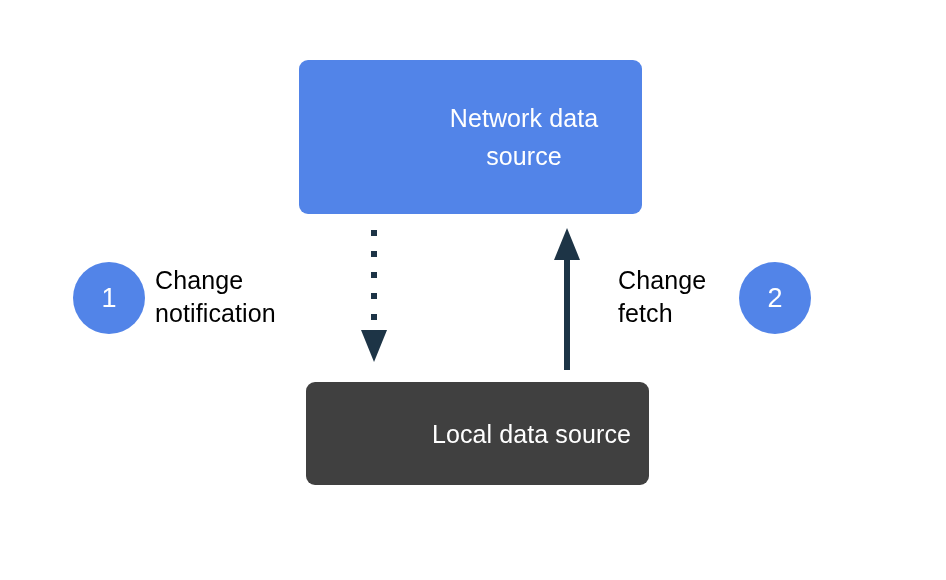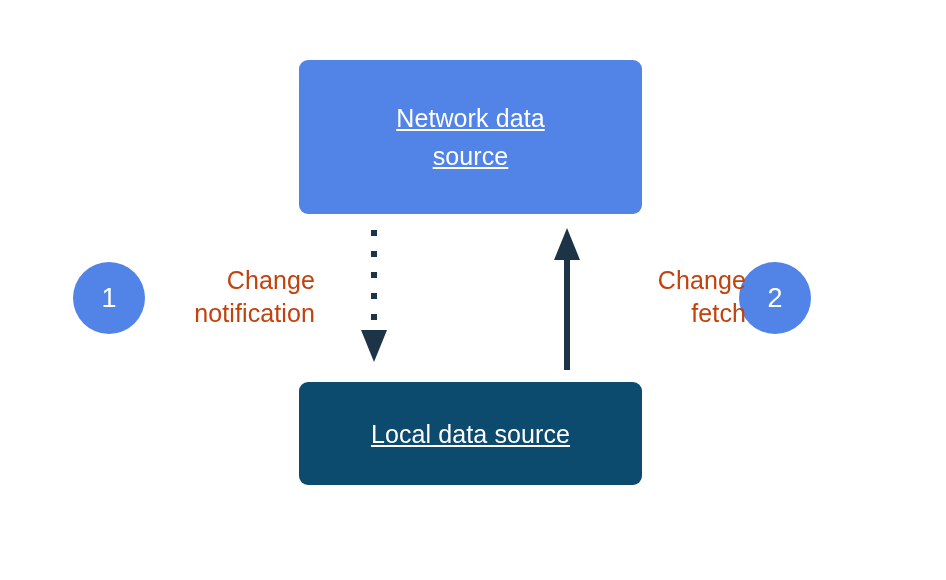--- a/index.html
+++ b/index.html
@@ -18,44 +18,43 @@
     width: 946px;
     height: 580px;
     background: #ffffff;
   }
 
   
   .node {
     position: absolute;
     display: flex;
     align-items: center;
-    justify-content: center;
+    justify-content: flex-end;
     text-align: center;
     border-radius: 9px;
     color: #ffffff;
     font-size: 25px;
     line-height: 38px;
     letter-spacing: 0.1px;
     box-sizing: border-box;
     padding: 0 18px;
-    text-decoration: underline;
   }
   #node-network {
     left: 299px;
     top: 60px;
     width: 343px;
     height: 154px;
     background: #5284e8;
   }
   #node-local {
-    left: 299px;
+    left: 306px;
     top: 382px;
     width: 343px;
     height: 103px;
-    background: #0c4a6e;
+    background: #404040;
   }
   .node-label {
     display: block;
     max-width: 200px;
   }
 
   
   .badge {
     position: absolute;
     width: 72px;
@@ -68,22 +67,22 @@
     color: #ffffff;
     font-size: 27px;
     line-height: 1;
   }
   #badge-1 { left: 73px;  top: 262px; }
   #badge-2 { left: 739px; top: 262px; }
 
   
   .edge-caption {
     position: absolute;
-    text-align: right;
-    color: #c2410c;
+    text-align: left;
+    color: #000000;
     font-size: 25px;
     line-height: 33px;
     letter-spacing: 0.1px;
   }
   #caption-notification {
     left: 155px;
     top: 264px;
     width: 160px;
   }
   #caption-fetch {

